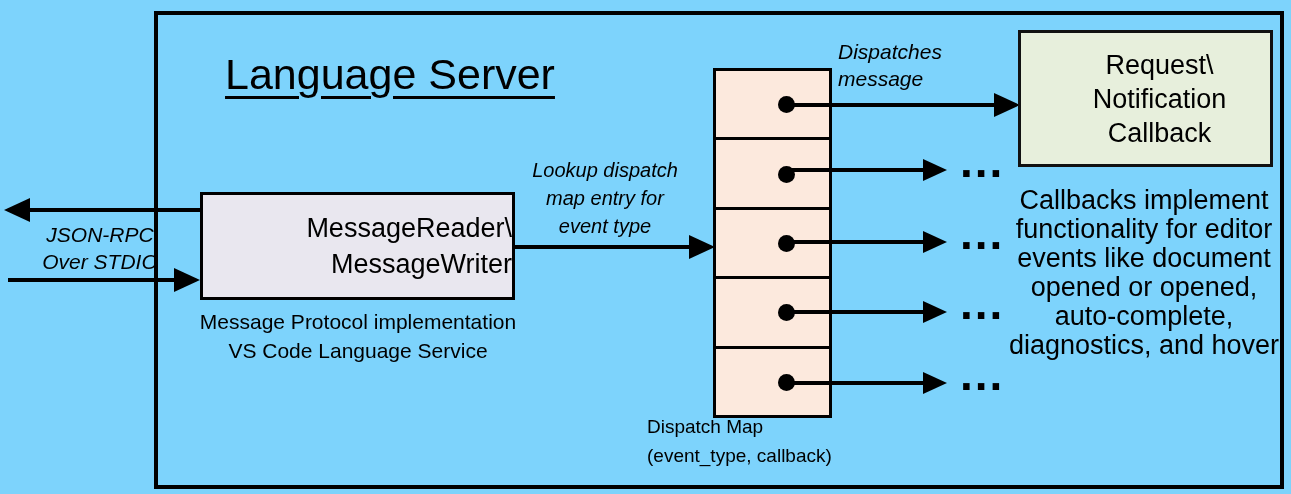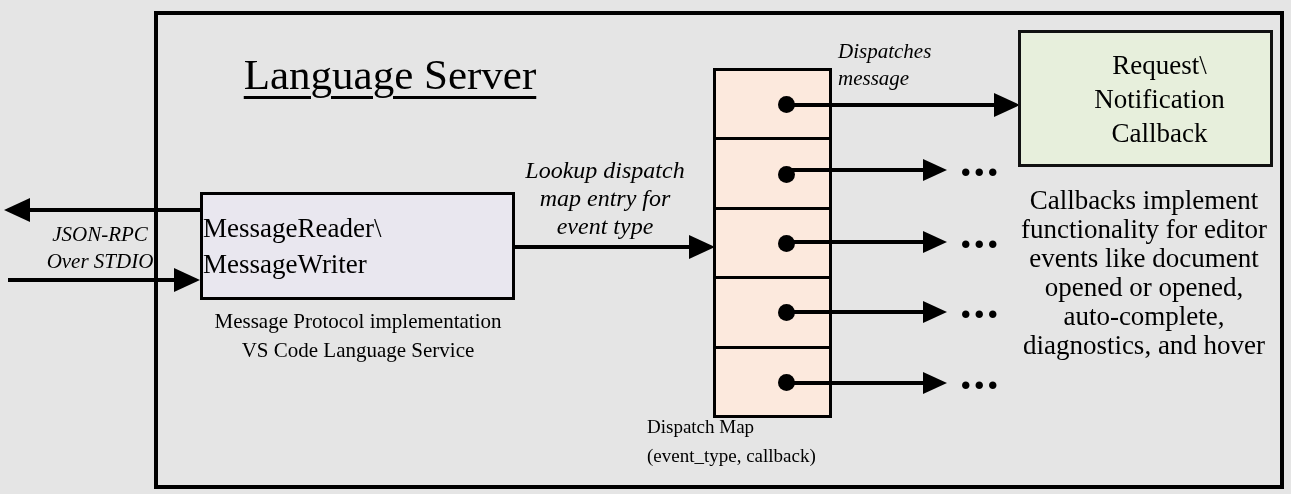--- a/index.html
+++ b/index.html
@@ -1,39 +1,39 @@
 <!DOCTYPE html>
 <html><head>
 <meta charset="utf-8">
 <style>
   html,body{margin:0;padding:0;background:#fff;}
   #canvas{
-    position:relative;width:1291px;height:494px;background:#e5e5e5;
-    font-family:Liberation Serif, serif;color:#000;overflow:hidden;
+    position:relative;width:1291px;height:494px;background:#7dd3fc;
+    font-family:Liberation Sans, sans-serif;color:#000;overflow:hidden;
   }
   .abs{position:absolute;}
   
   #outer-box{left:154px;top:11px;width:1130px;height:478px;border:4px solid #000;box-sizing:border-box;}
   
   #title{left:180px;top:50px;width:420px;text-align:center;font-size:43px;
     text-decoration:underline;text-decoration-thickness:3px;text-underline-offset:7px;}
   
   .hline{height:4px;background:#000;}
   .head-r{width:0;height:0;border-top:12px solid transparent;border-bottom:12px solid transparent;border-left:26px solid #000;}
   .head-l{width:0;height:0;border-top:12px solid transparent;border-bottom:12px solid transparent;border-right:26px solid #000;}
   .head-r.sm{border-top-width:11px;border-bottom-width:11px;border-left-width:24px;}
   
   #stdio-label{left:10px;top:221px;width:180px;text-align:center;font-style:italic;font-size:21px;line-height:27px;}
   
   #msg-box{left:200px;top:192px;width:315px;height:108px;background:#E9E7EF;border:3px solid #000;
-    box-sizing:border-box;display:flex;flex-direction:column;justify-content:center;align-items:flex-start;
+    box-sizing:border-box;display:flex;flex-direction:column;justify-content:center;align-items:flex-end;
     font-size:27px;line-height:36px;text-align:center;}
   #msg-caption{left:172px;top:307px;width:372px;text-align:center;font-size:21px;line-height:29px;}
   
-  #lookup-label{left:505px;top:156px;width:200px;text-align:center;font-style:italic;font-size:24px;line-height:28px;}
+  #lookup-label{left:505px;top:156px;width:200px;text-align:center;font-style:italic;font-size:20px;line-height:28px;}
   
   #dispatch-map{left:713px;top:68px;width:119px;height:350px;border:3px solid #000;box-sizing:border-box;
     background:#FCE9DD;display:flex;flex-direction:column;}
   .cell{flex:1;position:relative;border-bottom:3px solid #000;}
   .cell:last-child{border-bottom:none;}
   .dot{position:absolute;left:62px;top:50%;margin-top:-8px;width:17px;height:17px;border-radius:50%;background:#000;}
   #dispatch-caption{left:647px;top:412px;width:250px;text-align:left;font-size:19px;line-height:29px;}
   
   #dispatches-label{left:838px;top:38px;width:145px;text-align:left;font-style:italic;font-size:21px;line-height:27px;}
   

